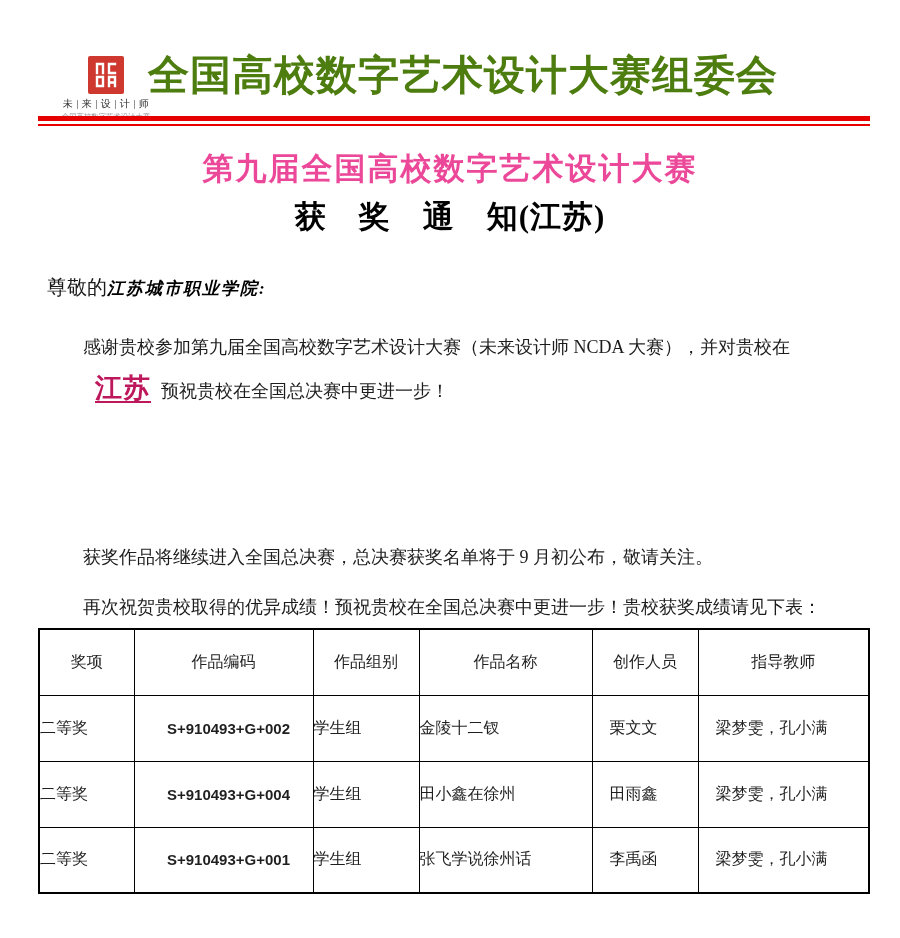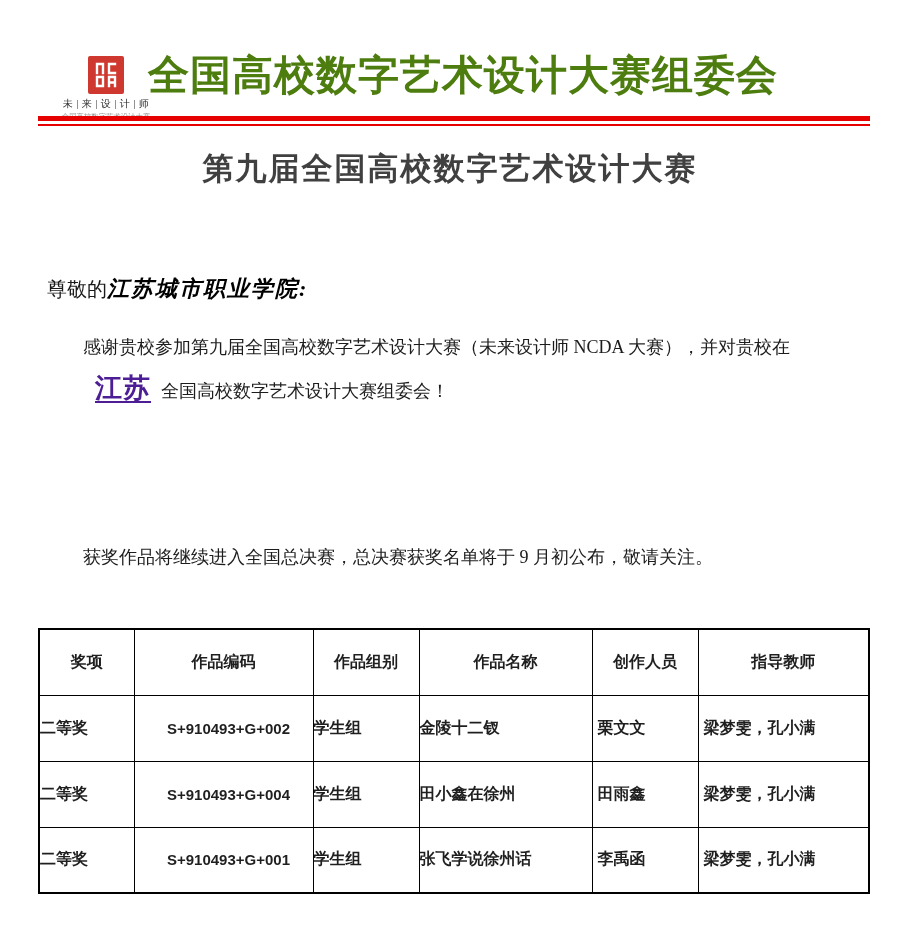--- a/index.html
+++ b/index.html
@@ -31,75 +31,75 @@
   }
   .red-divider {
     position: absolute; left: 38px; top: 116px; width: 832px; height: 10px;
     border-top: 5px solid #e60000;
     border-bottom: 2px solid #e60000;
   }
 
   
   .doc-title-1 {
     position: absolute; left: 0; top: 148px; width: 900px;
-    text-align: center; font-size: 31px; font-weight: bold; color: #404040;
+    text-align: center; font-size: 31px; font-weight: bold; color: #ec4899;
     letter-spacing: 2px;
   }
   .doc-title-2 {
     position: absolute; left: 0; top: 196px; width: 900px;
     text-align: center; font-size: 31px; font-weight: bold; color: #000;
     letter-spacing: 1px;
   }
 
   
   .salutation { position: absolute; left: 47px; top: 274px; font-size: 20px; white-space: nowrap; }
   .salutation .prefix { font-size: 20px; color: #1a1a1a; }
   .salutation .school {
-    font-size: 22px; font-weight: bold; font-style: italic; color: #000;
+    font-size: 17px; font-weight: bold; font-style: italic; color: #000;
     letter-spacing: 2px;
   }
 
   
   .para {
     position: absolute; left: 47px; width: 823px;
     font-size: 18px; line-height: 35px; color: #1c1c1c;
     text-align: justify;
   }
   .indent { text-indent: 36px; }
   .p1 { top: 330px; }
   .region-line { position: absolute; left: 95px; top: 370px; white-space: nowrap; }
   .region-line .region {
-    font-size: 27px; font-weight: bold; color: #4c1d95;
+    font-size: 27px; font-weight: bold; color: #be185d;
     text-decoration: underline; text-underline-offset: 4px;
     letter-spacing: 1px;
     text-align: right;
   }
   .region-line .region-tail { font-size: 18px; color: #1c1c1c; margin-left: 10px; }
   .p2 { top: 428px; }
   .p3 { top: 540px; }
   .p4 { top: 590px; }
 
   
   table.awards {
     position: absolute; left: 38px; top: 628px; width: 830px;
     border-collapse: collapse; table-layout: fixed;
     font-size: 16px; color: #1f1f1f;
     border: 2px solid #000;
   }
   .awards th, .awards td {
     border: 1px solid #000;
     height: 66px;
-    font-weight: bold;
+    font-weight: normal;
     vertical-align: middle;
     overflow: hidden;
   }
   .awards th { text-align: center; }
   .awards td.c-center { text-align: left; }
   .awards td.c-left  { text-align: left; }
-  .awards td.c-left2 { text-align: left; padding-left: 5px; }
+  .awards td.c-left2 { text-align: left; padding-left: 17px; }
   .awards td.code {
     font-family: "Liberation Sans", sans-serif;
     font-weight: 600; font-size: 15px; text-align: center; padding-left: 10px;
   }
 </style>
 </head>
 <body>
 
 <div class="page">
 
@@ -117,32 +117,34 @@
         </svg>
       </span>
       <div class="logo-line1">未 | 来 | 设 | 计 | 师</div>
       <div class="logo-line2">全国高校数字艺术设计大赛</div>
     </div>
     <div class="org-title">全国高校数字艺术设计大赛组委会</div>
     <div class="red-divider"></div>
   </div>
 
   <div class="doc-title-1">第九届全国高校数字艺术设计大赛</div>
+  <div class="doc-title-2">获　奖　通　知(江苏)</div>
 
   <div class="salutation">
     <span class="prefix">尊敬的</span><span class="school">江苏城市职业学院:</span>
   </div>
 
   <div class="para p1 indent">感谢贵校参加第九届全国高校数字艺术设计大赛（未来设计师 NCDA 大赛），并对贵校在</div>
 
   <div class="region-line">
-    <span class="region">江苏</span><span class="region-tail">全国高校数字艺术设计大赛组委会！</span>
+    <span class="region">江苏</span><span class="region-tail">预祝贵校在全国总决赛中更进一步！</span>
   </div>
 
   <div class="para p3 indent">获奖作品将继续进入全国总决赛，总决赛获奖名单将于 9 月初公布，敬请关注。</div>
+  <div class="para p4 indent">再次祝贺贵校取得的优异成绩！预祝贵校在全国总决赛中更进一步！贵校获奖成绩请见下表：</div>
 
   <table class="awards">
     <colgroup>
       <col style="width:95px">
         <col style="width:179px">
         <col style="width:106px">
       <col style="width:173px">
         <col style="width:106px">
         <col style="width:171px">
     </colgroup>

